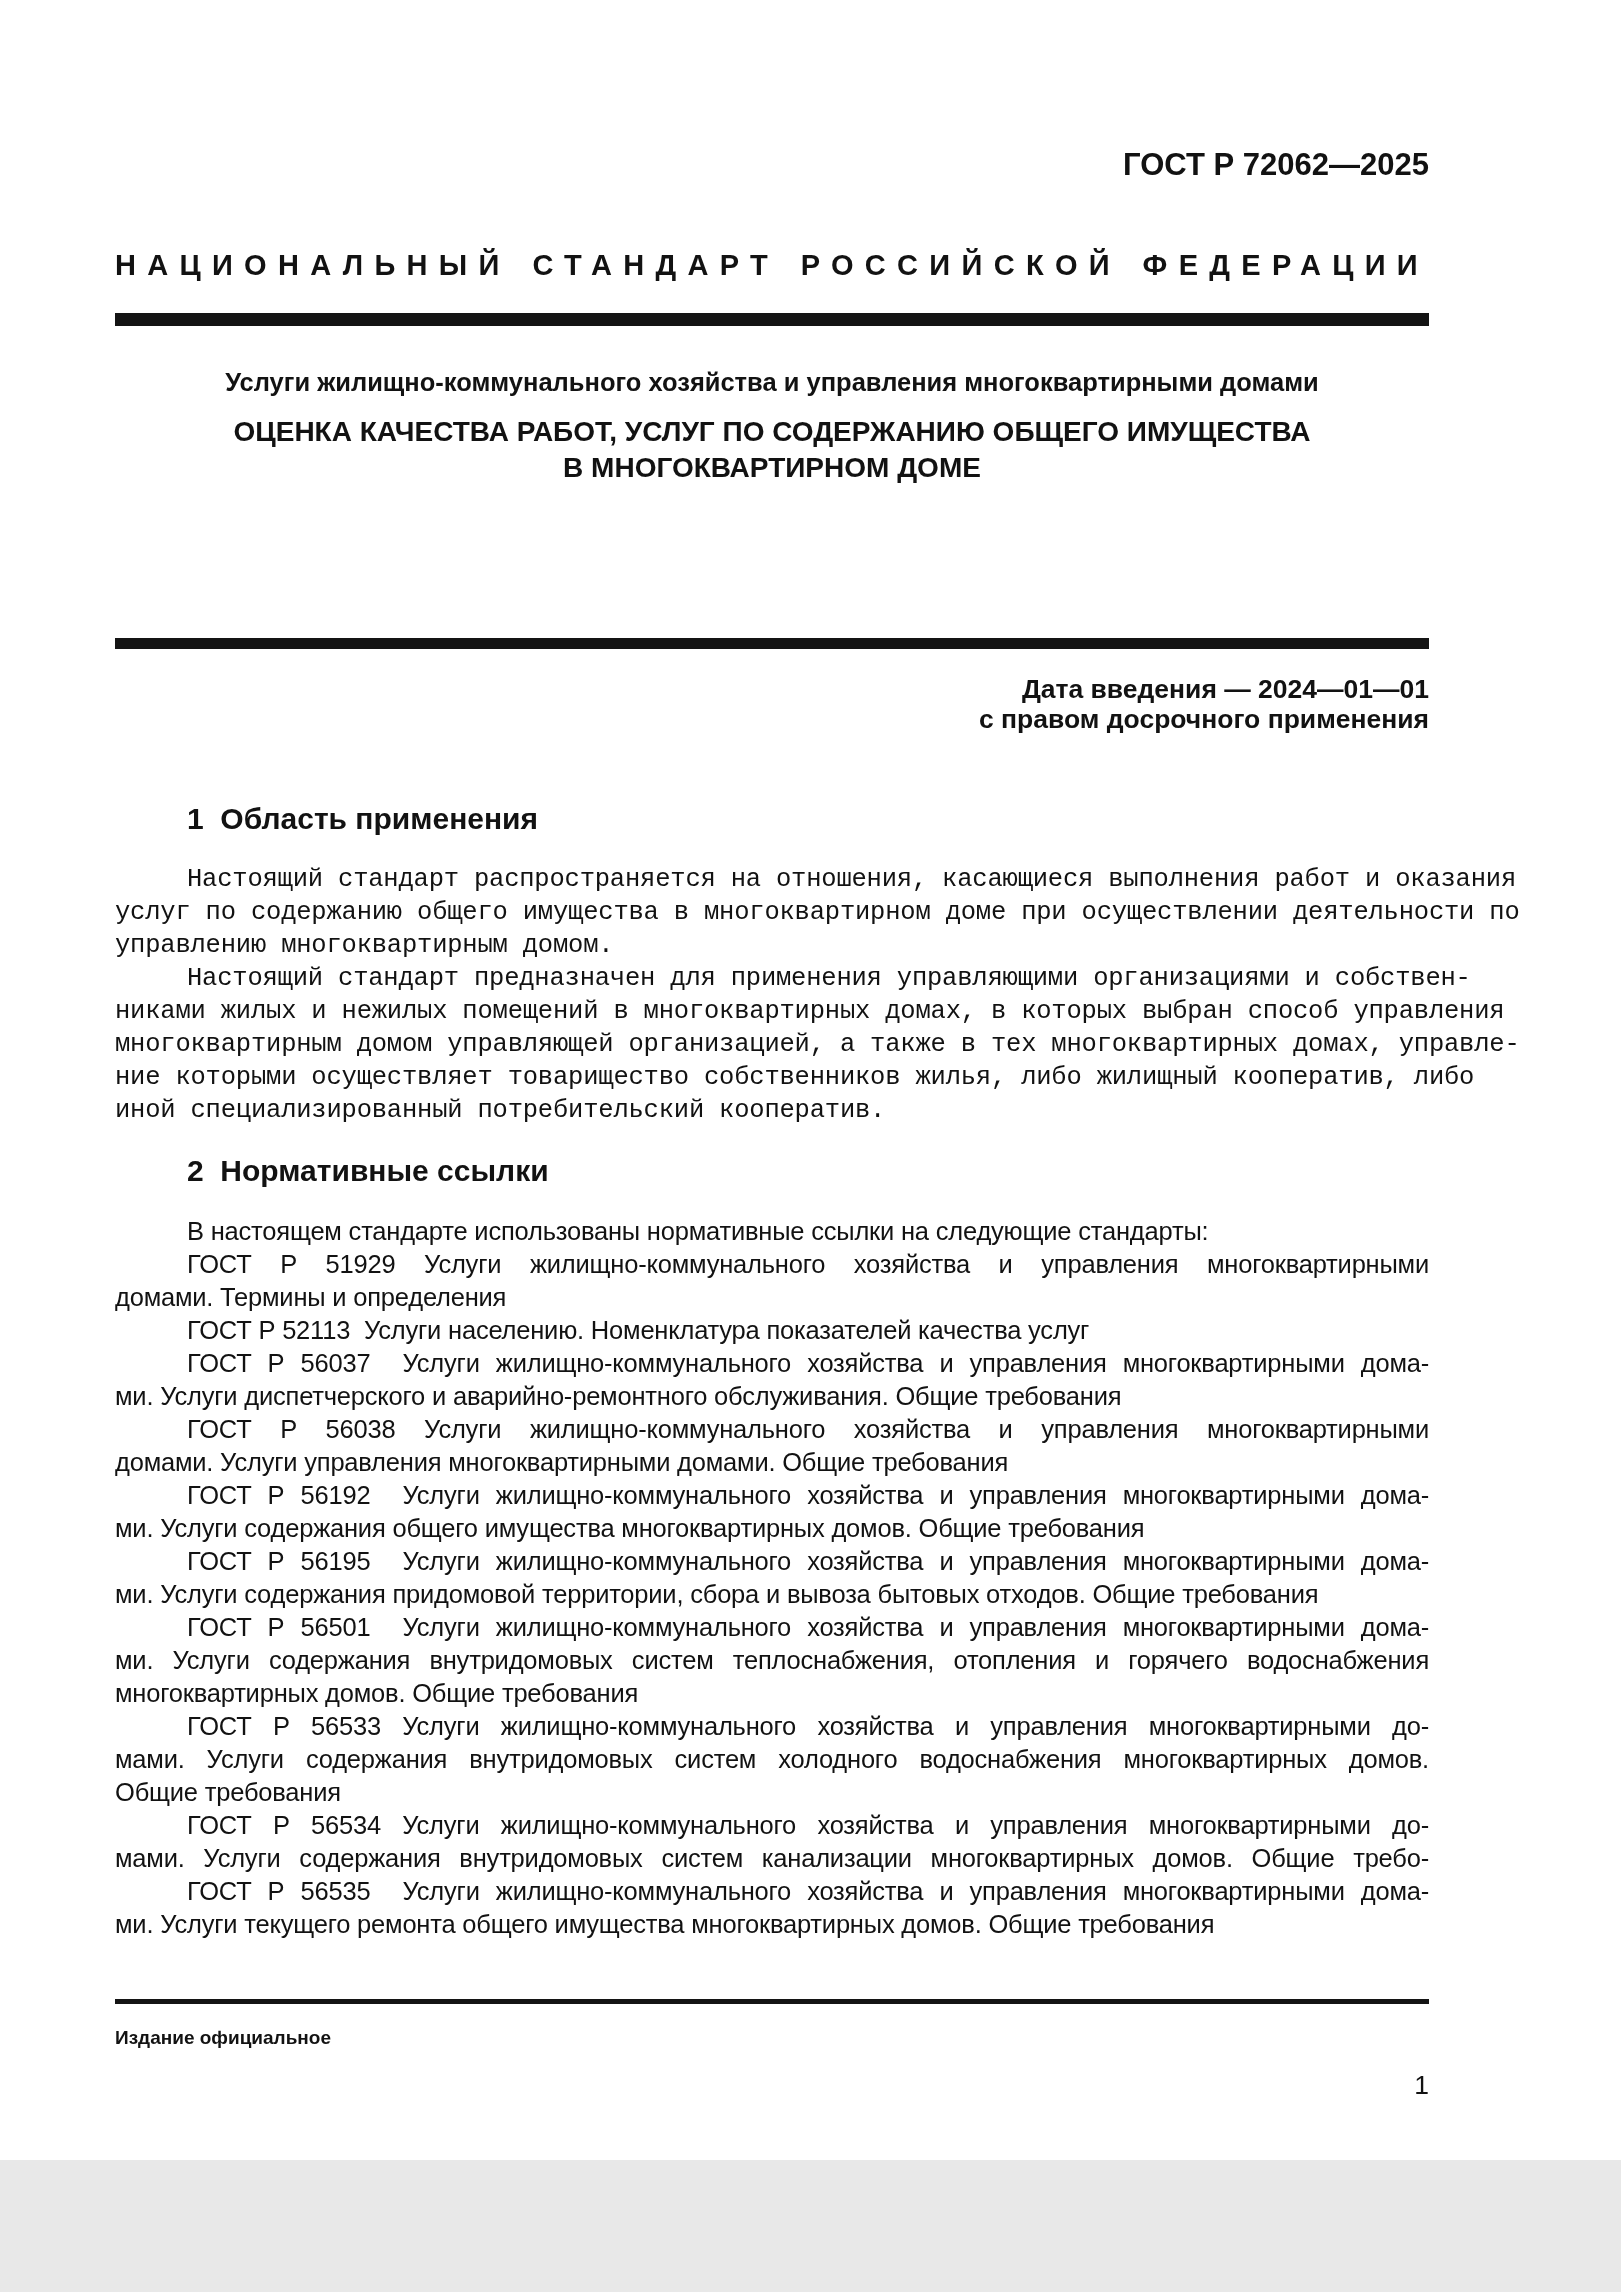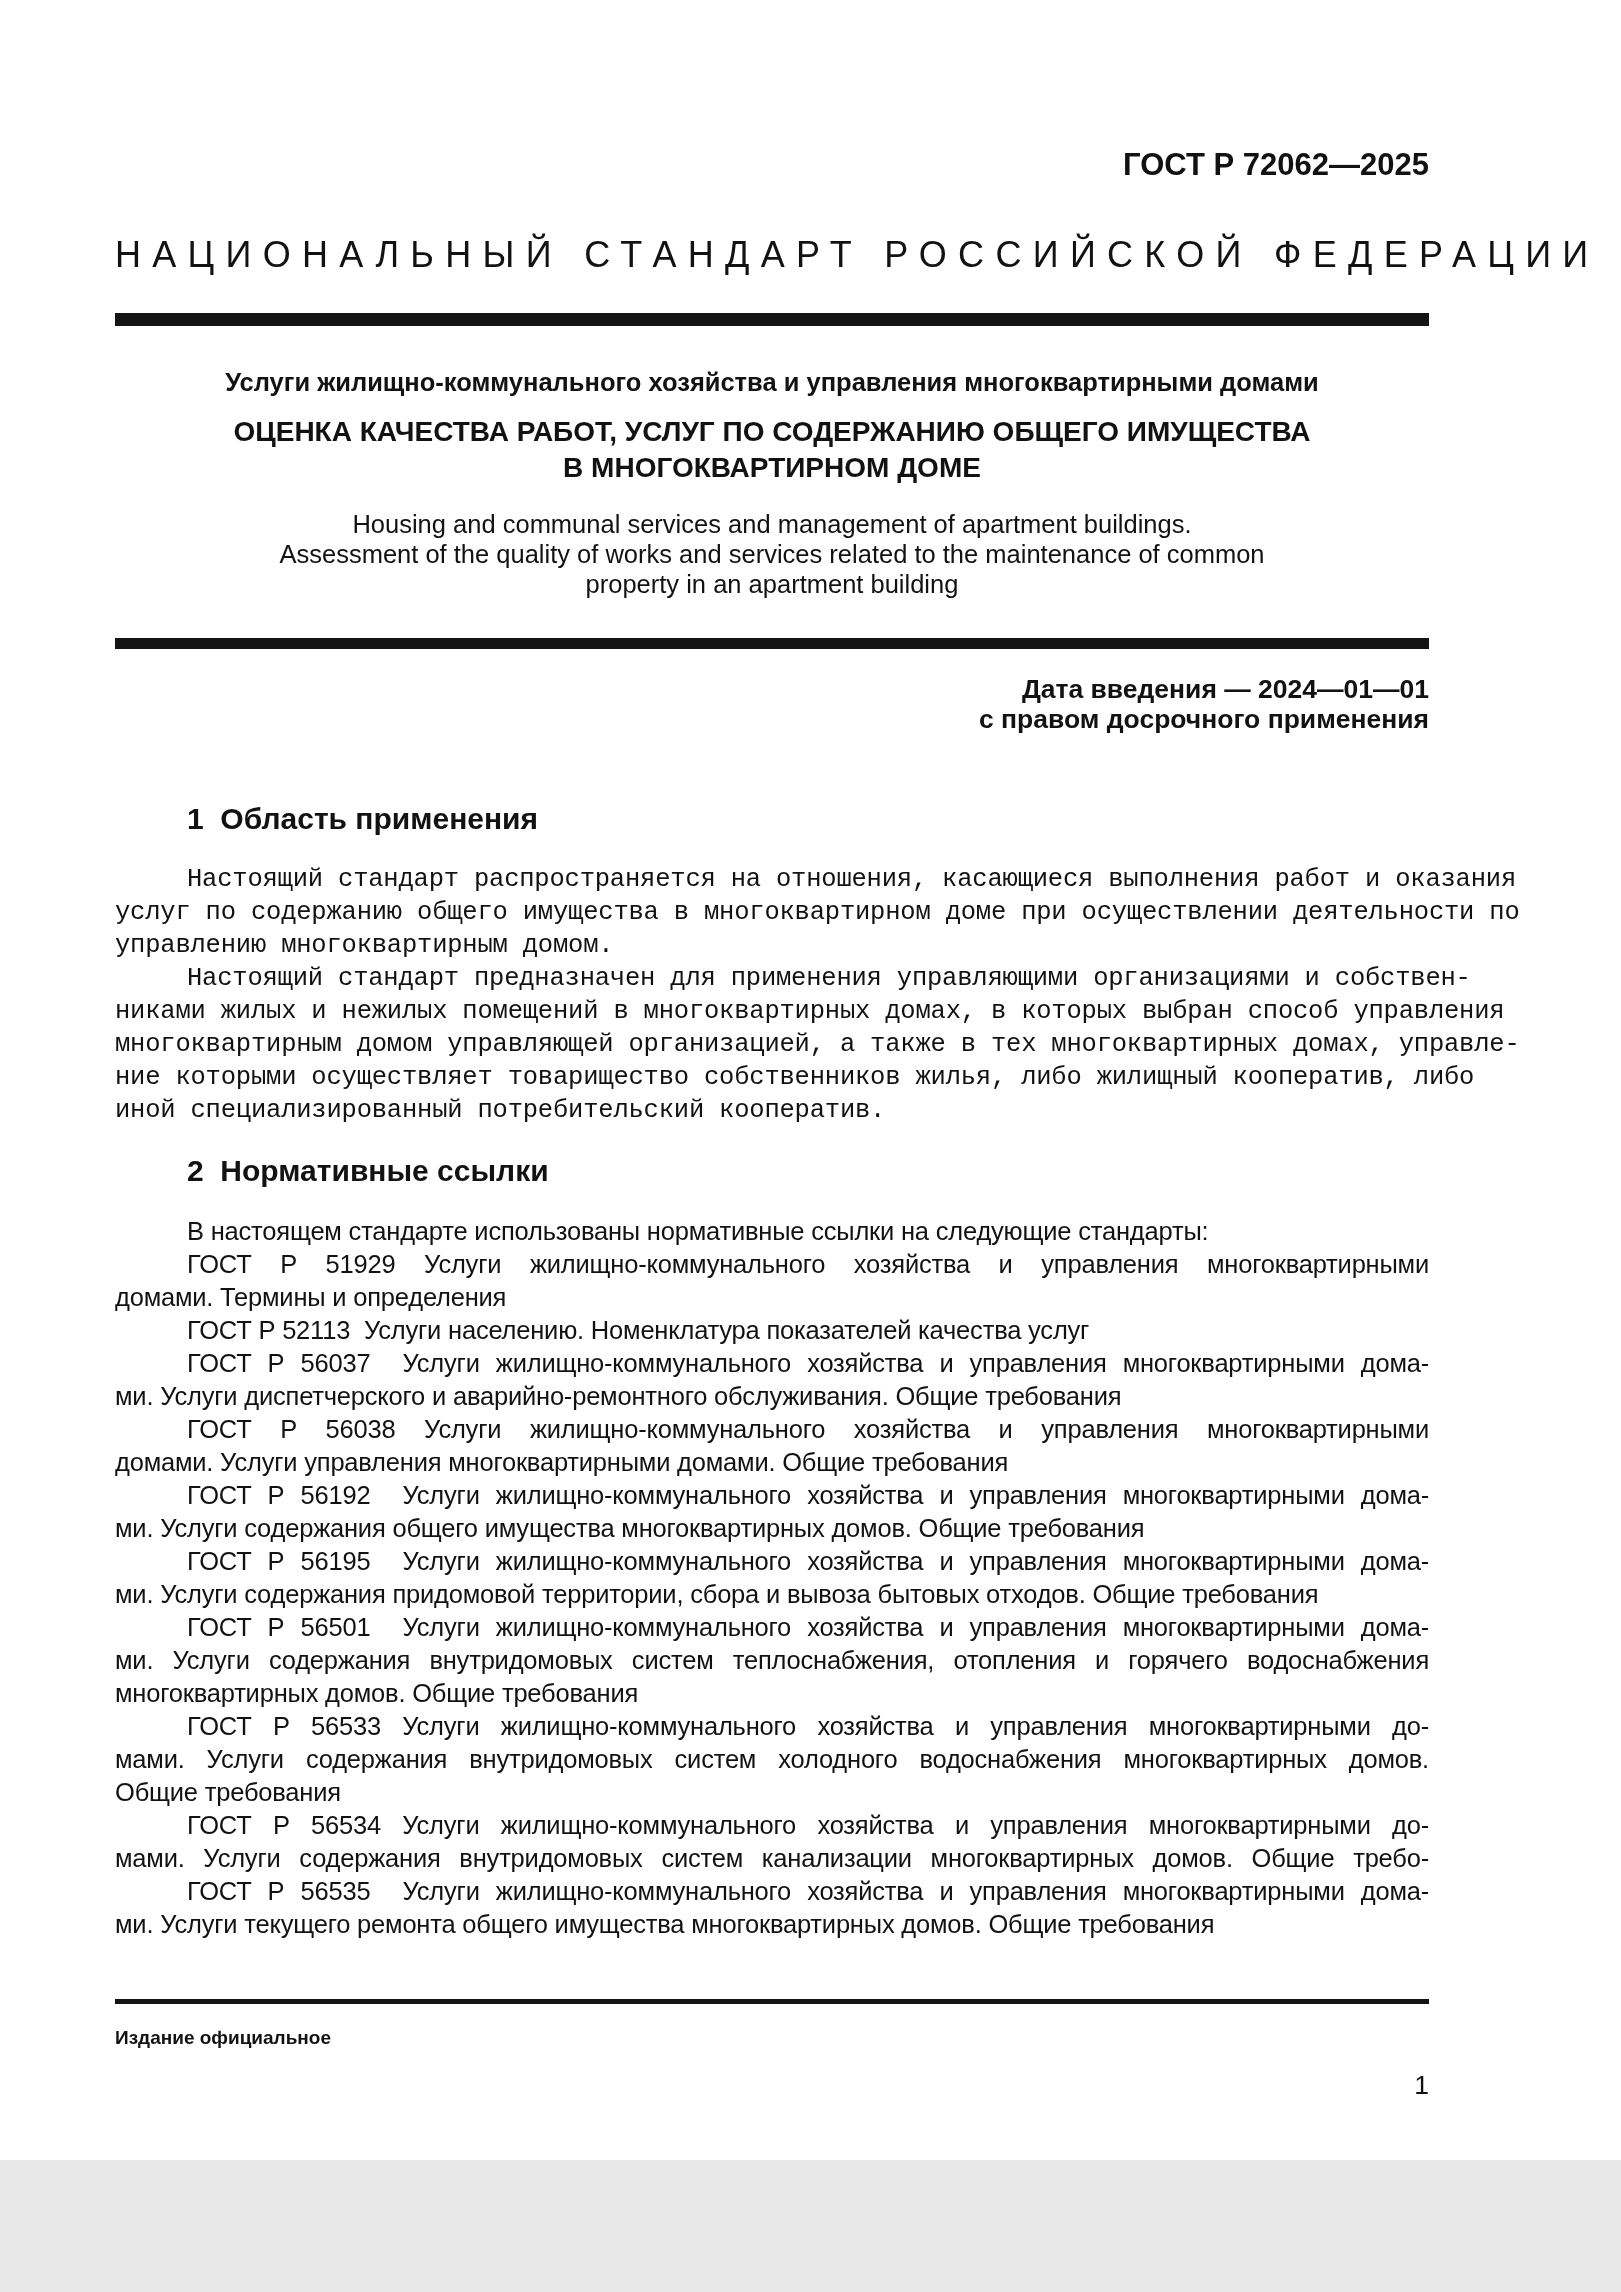--- a/index.html
+++ b/index.html
@@ -15,23 +15,23 @@
   .abs { position: absolute; left: 115px; width: 1314px; }
 
   .doc-number {
     top: 147px;
     font-size: 31px;
     font-weight: bold;
     text-align: right;
     white-space: pre;
   }
   .banner {
-    top: 234px;
-    font-size: 36px;
-    font-weight: normal;
+    top: 249px;
+    font-size: 29px;
+    font-weight: bold;
     letter-spacing: 11.3px;
     margin-right: -11.3px;
     white-space: nowrap;
     text-align: justify;
     text-align-last: justify;
   }
   .bar { background: #141414; }
   .bar-top { top: 313px; height: 12.7px; }
   .bar-mid { top: 638px; height: 10.8px; }
 
@@ -112,25 +112,20 @@
 
   <div class="abs bar bar-top"></div>
 
   <div class="abs subtitle">Услуги жилищно-коммунального хозяйства и управления многоквартирными домами</div>
 
   <div class="abs title-ru center-lines">
       <div class="line first">ОЦЕНКА КАЧЕСТВА РАБОТ, УСЛУГ ПО СОДЕРЖАНИЮ ОБЩЕГО ИМУЩЕСТВА</div>
       <div class="line last">В МНОГОКВАРТИРНОМ ДОМЕ</div>
     </div>
 
-  <div class="abs title-en center-lines">
-      <div class="line first">Housing and communal services and management of apartment buildings.</div>
-      <div class="line">Assessment of the quality of works and services related to the maintenance of common</div>
-      <div class="line last">property in an apartment building</div>
-    </div>
 
   <div class="abs bar bar-mid"></div>
 
   <div class="abs date-block right-lines">
       <div class="line first">Дата введения — 2024—01—01</div>
       <div class="line last">с правом досрочного применения</div>
     </div>
 
   <div class="abs section-heading h1">1  Область применения</div>
 

